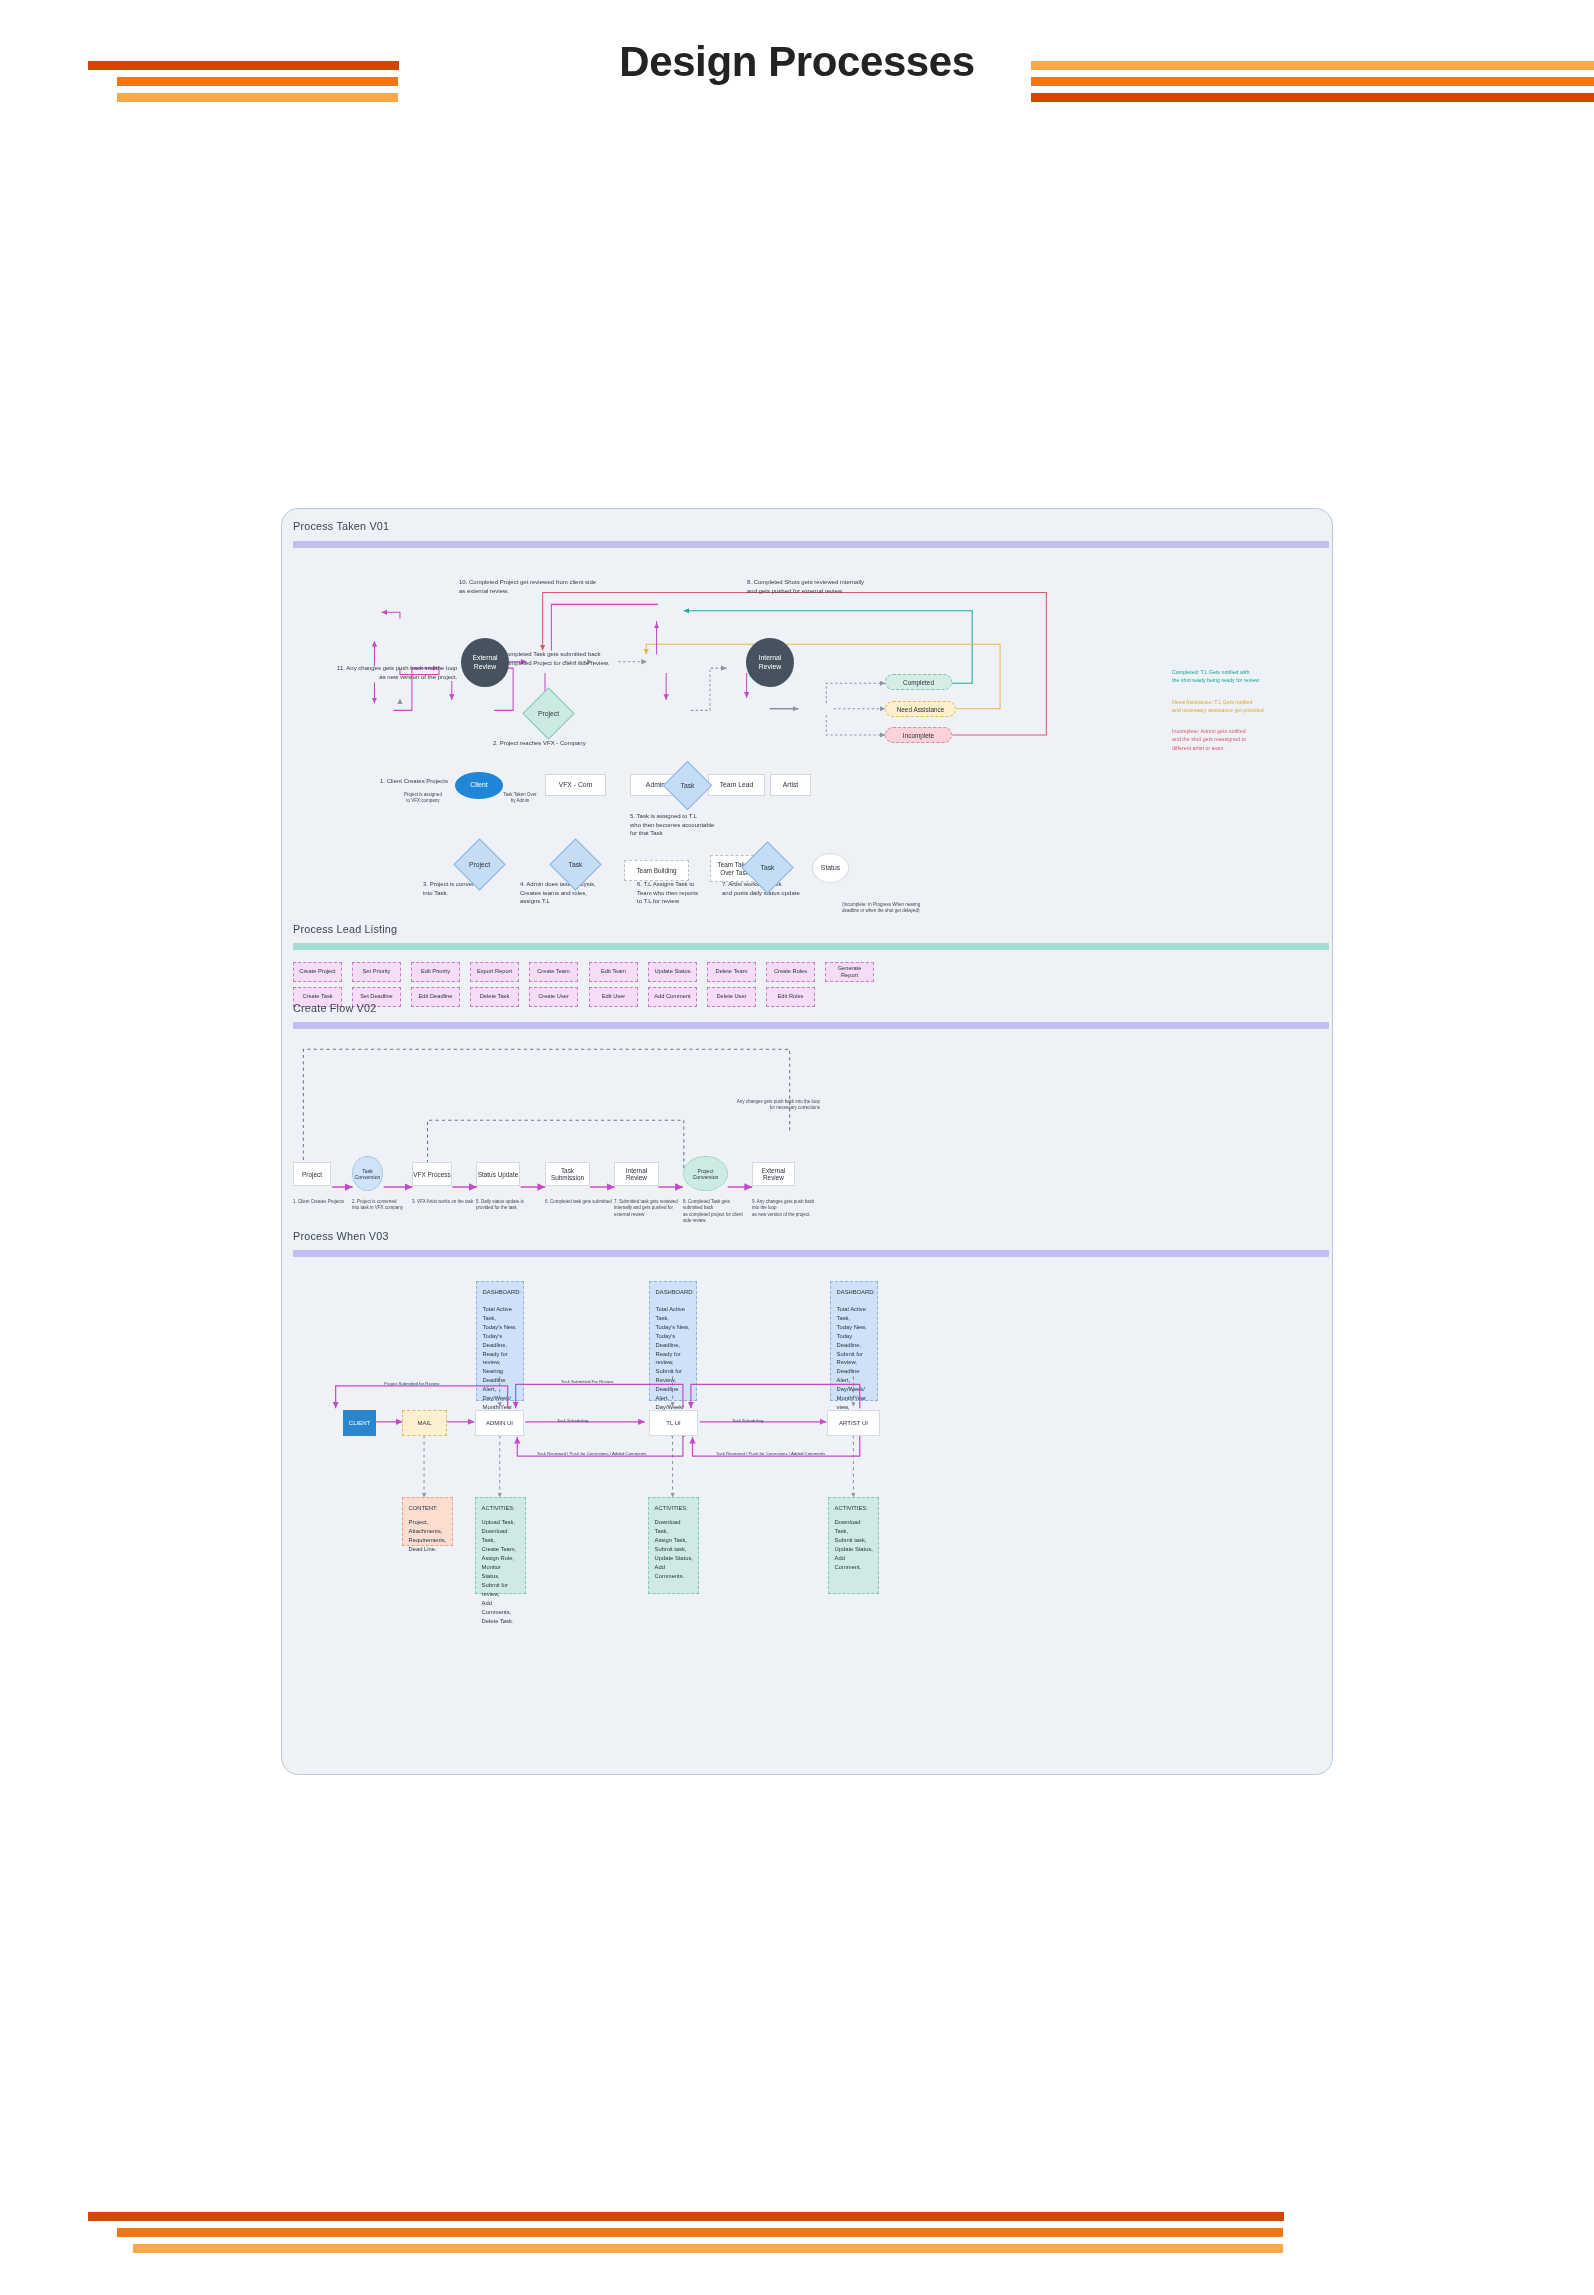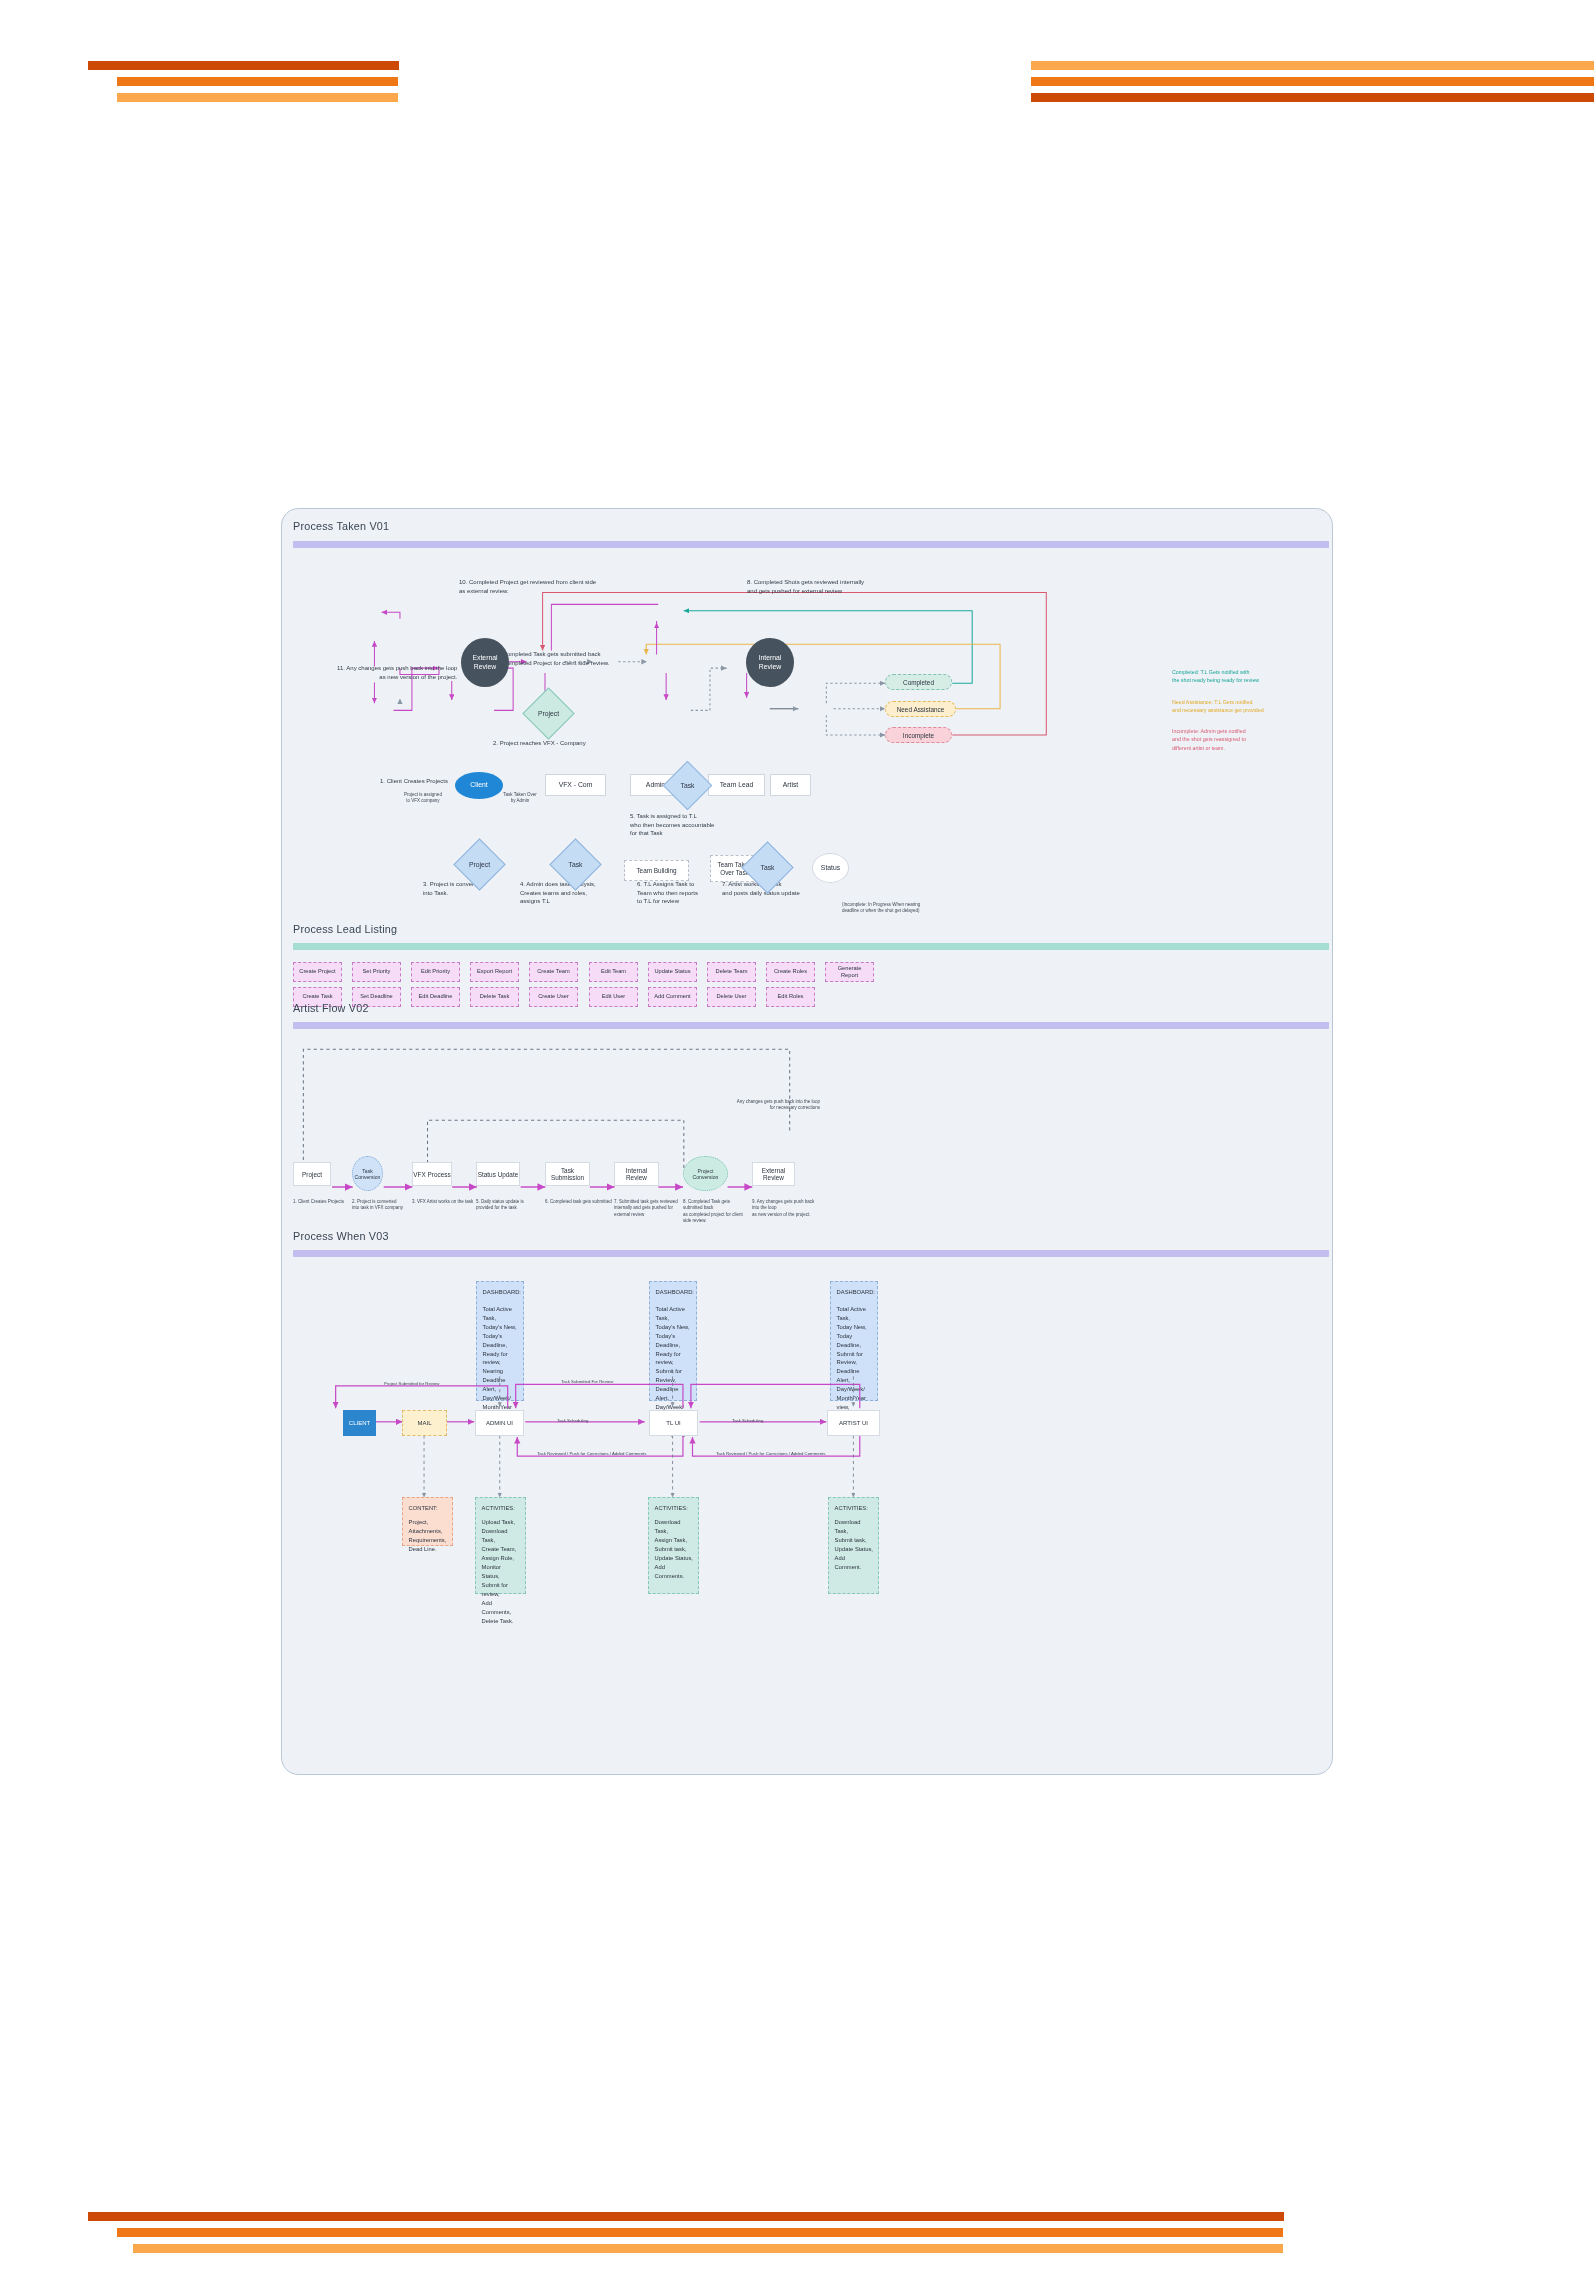--- a/index.html
+++ b/index.html
@@ -107,20 +107,21 @@
 </head>
 <body>
 
 <div id="page">
 
   <div class="hdr">
     <div class="stripe s-dark" style="left:88px;  top:61px;  width:311px;"></div>
     <div class="stripe s-mid" style="left:117px;  top:77px;  width:281px;"></div>
     <div class="stripe s-lite" style="left:117px;  top:93px; width:281px;"></div>
 
+    <div class="hdr-title">Design Processes</div>
 
     <div class="stripe s-lite" style="left:1031px; top:61px;  width:612px;"></div>
     <div class="stripe s-mid" style="left:1031px; top:77px;  width:612px;"></div>
     <div class="stripe s-dark" style="left:1031px; top:93px; width:612px;"></div>
   </div>
 
   <div id="board">
 
     <div class="sec-title" style="left:11px; top:11px;">Process Taken V01</div>
     <div class="sec-bar bar-purple" style="left:11px; top:32px; width:1036px;"></div>
@@ -296,21 +297,21 @@
         <div class="chip" style="left: 70px; top: 478px; width: 49px; height: 20px; white-space: pre-line;">Set Deadline</div>
         <div class="chip" style="left: 129px; top: 478px; width: 49px; height: 20px; white-space: pre-line;">Edit Deadline</div>
         <div class="chip" style="left: 188px; top: 478px; width: 49px; height: 20px; white-space: pre-line;">Delete Task</div>
         <div class="chip" style="left: 247px; top: 478px; width: 49px; height: 20px; white-space: pre-line;">Create User</div>
         <div class="chip" style="left: 307px; top: 478px; width: 49px; height: 20px; white-space: pre-line;">Edit User</div>
         <div class="chip" style="left: 366px; top: 478px; width: 49px; height: 20px; white-space: pre-line;">Add Comment</div>
         <div class="chip" style="left: 425px; top: 478px; width: 49px; height: 20px; white-space: pre-line;">Delete User</div>
         <div class="chip" style="left: 484px; top: 478px; width: 49px; height: 20px; white-space: pre-line;">Edit Roles</div>
       </div>
 
-    <div class="sec-title" style="left:11px; top:493px;">Artist Flow V02</div>
+    <div class="sec-title" style="left:11px; top:493px;">Create Flow V02</div>
     <div class="sec-bar bar-purple" style="left:11px; top:513px; width:1036px;"></div>
 
     <svg class="edges" width="1052" height="199" style="top:522px;" viewBox="0 0 1320 250">
       <g fill="none" stroke-width="1.3">
 
         <path d="M637,125 L637,23 L26,23 L26,182" stroke="#6b7685" stroke-dasharray="4,4" marker-end="url(#aG)"></path>
 
         <path d="M504,172 L504,112 L182,112 L182,182" stroke="#6b7685" stroke-dasharray="4,4" marker-end="url(#aG)"></path>
 
         <path d="M62,196 L88,196" stroke="#c648c6" stroke-width="1.8" marker-end="url(#aP)"></path>

